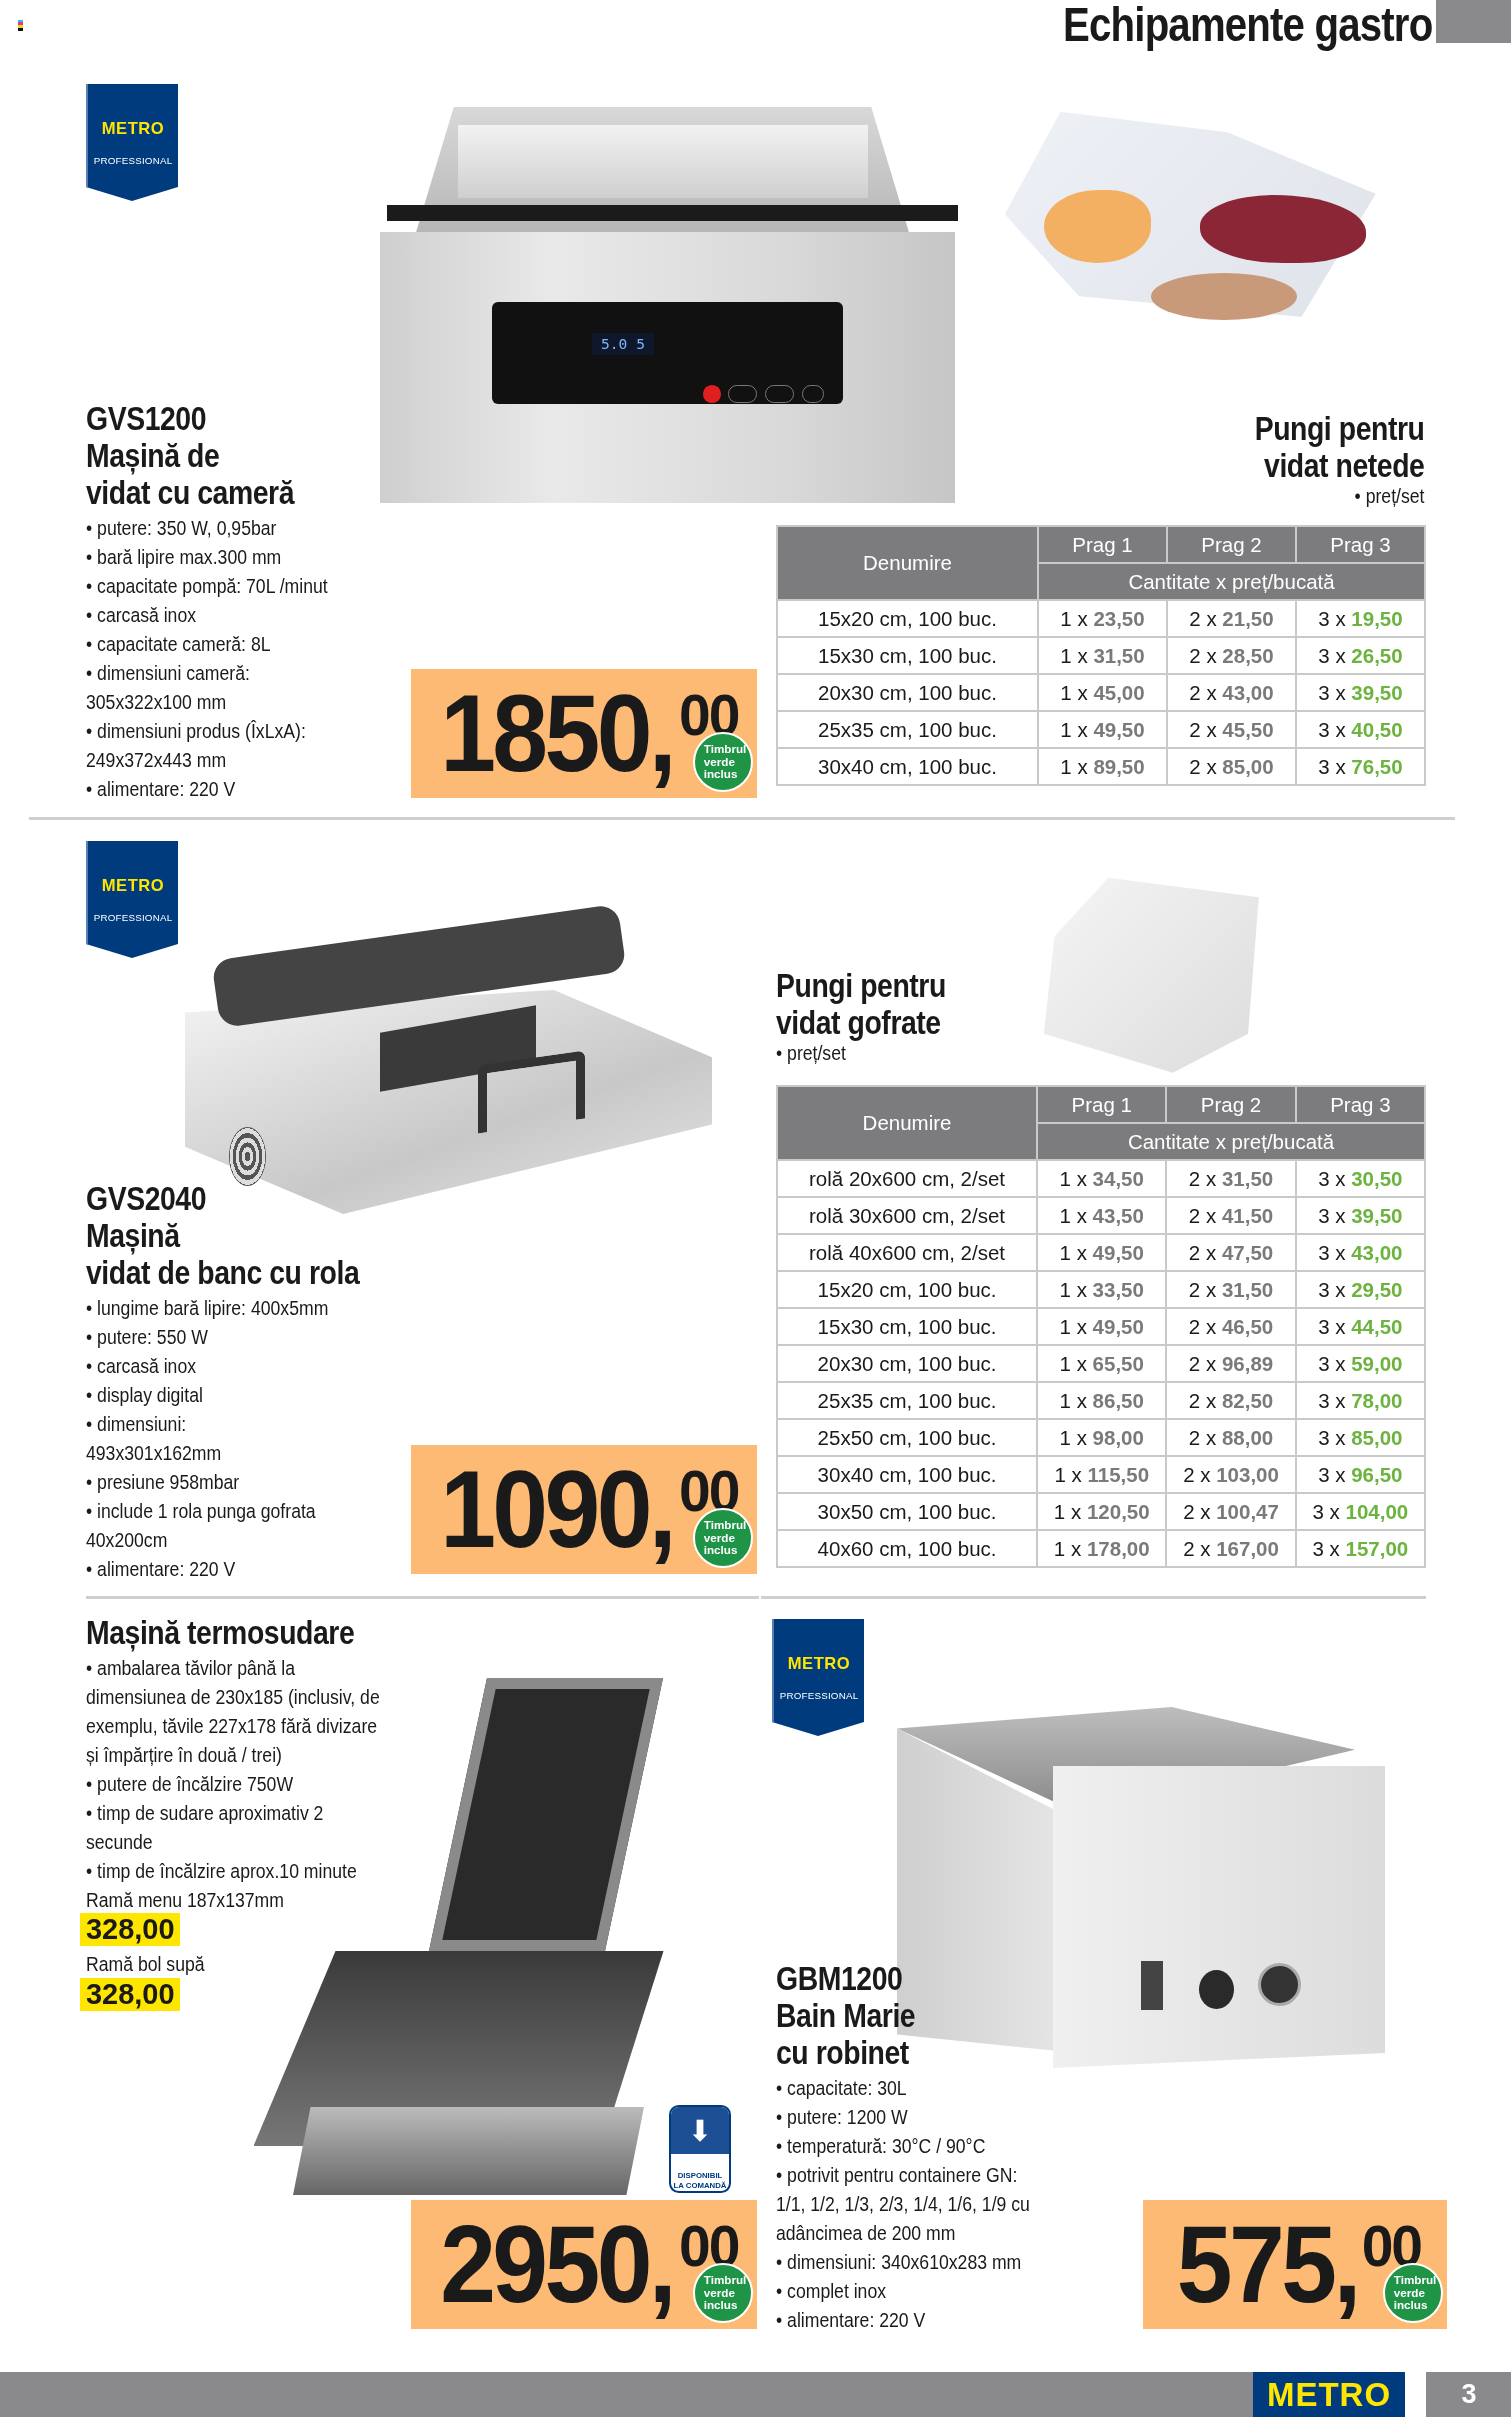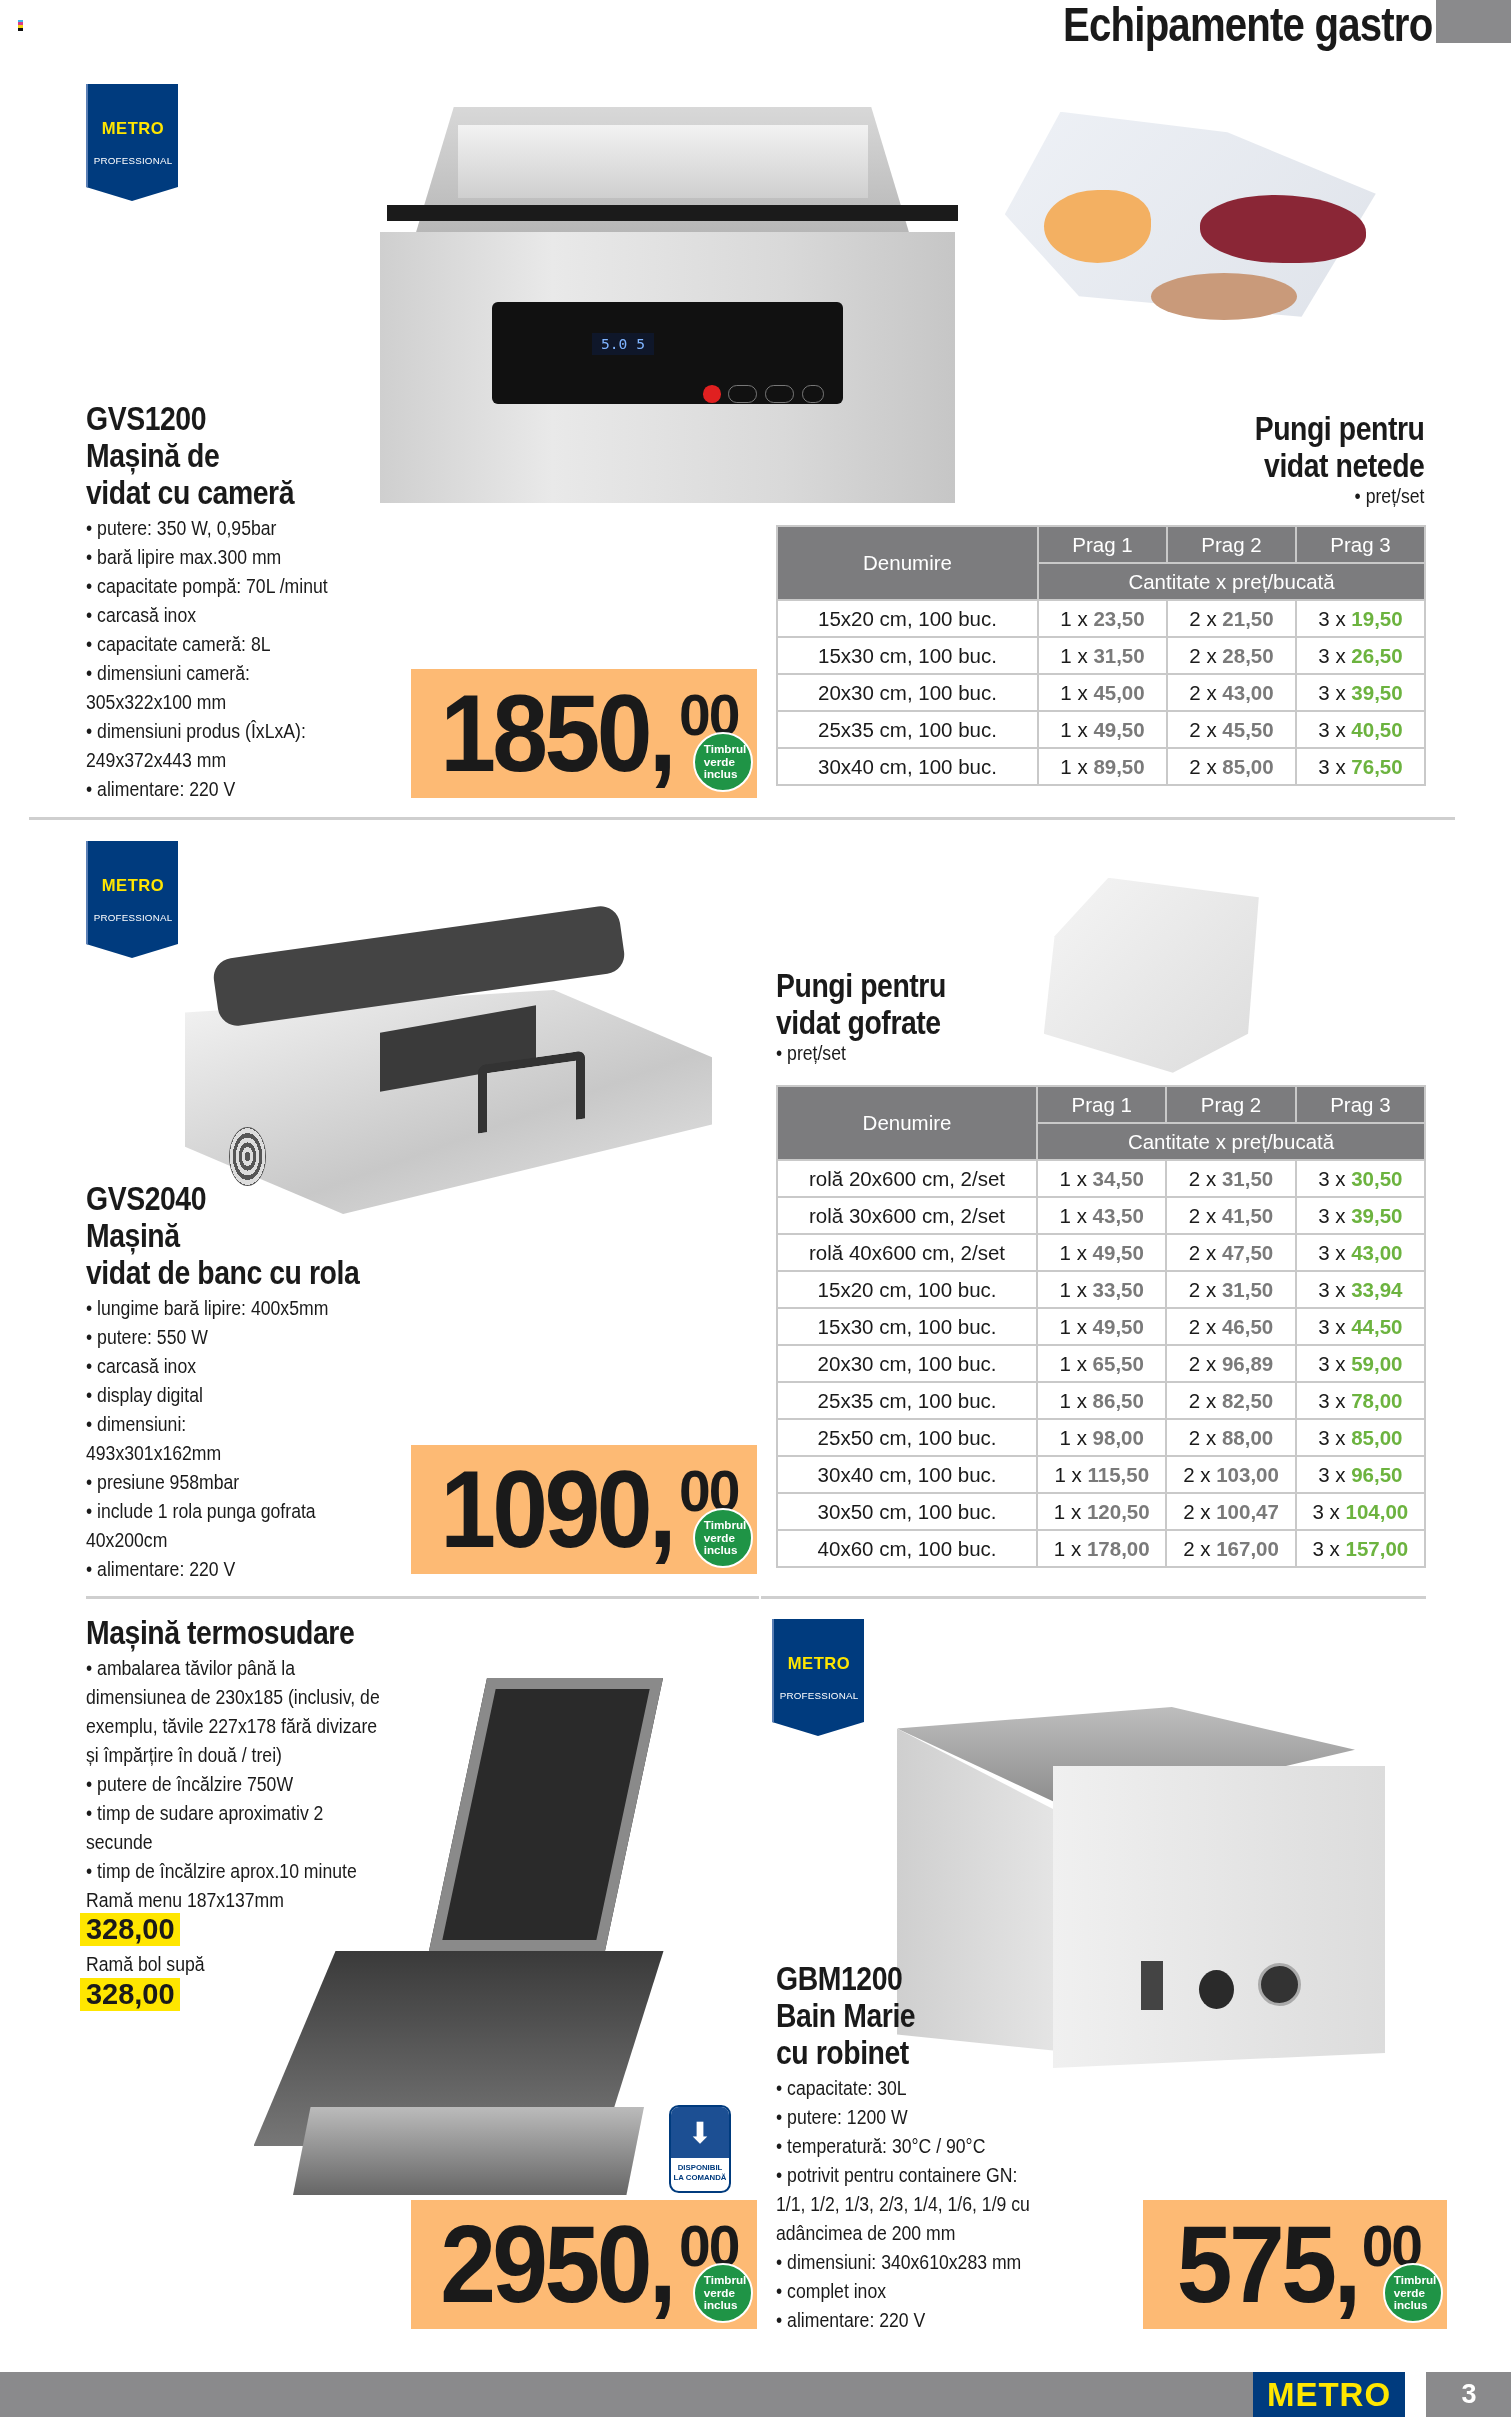--- a/index.html
+++ b/index.html
@@ -38,21 +38,21 @@
   
   .hl{background:#ffe600;font-weight:700;font-size:29px;padding:0 5.9px;display:inline-block;line-height:33px}
   
   .img{position:absolute}
   
   .footer-bar{left:0;top:2372px;width:1258px;height:45px;background:#8a8a8c}
   .footer-logo{left:1253px;top:2372px;width:152px;height:45px;background:#003b7e;display:flex;align-items:center;justify-content:center;color:#ffe600;font-weight:900;font-size:33px;letter-spacing:1px}
   .footer-page{left:1426px;top:2372px;width:86px;height:45px;background:#8a8a8c;color:#fff;font-weight:700;font-size:27px;display:flex;align-items:center;justify-content:center}
   .order-badge{width:62px;height:88px;border:2.9px solid #003b7e;border-radius:9.8px;background:#fff;overflow:hidden;display:flex;flex-direction:column}
   .order-badge .top{background:#1c4f93;height:51px;display:flex;align-items:center;justify-content:center;color:#fff;font-size:29px}
-  .order-badge .txt{font-size:7.8px;font-weight:700;color:#003b7e;text-align:center;line-height:9.8px;padding-top:5px}
+  .order-badge .txt{font-size:7.8px;font-weight:700;color:#003b7e;text-align:center;line-height:9.8px;padding-top:17px}
 </style>
 </head>
 <body>
 
 <div class="abs reg-mark">
   <span style="background:#3ab6e8"></span>
     <span style="background:#d63c8a"></span>
     <span style="background:#f5d312"></span>
     <span style="background:#111"></span>
 </div>
@@ -239,21 +239,21 @@
       <tr>
         <td class="name">rolă 40x600 cm, 2/set</td>
         <td class="p"><span class="q">1 x</span> <span class="v">49,50</span></td>
         <td class="p"><span class="q">2 x</span> <span class="v">47,50</span></td>
         <td class="p"><span class="q">3 x</span> <span class="v3">43,00</span></td>
       </tr>
       <tr>
         <td class="name">15x20 cm, 100 buc.</td>
         <td class="p"><span class="q">1 x</span> <span class="v">33,50</span></td>
         <td class="p"><span class="q">2 x</span> <span class="v">31,50</span></td>
-        <td class="p"><span class="q">3 x</span> <span class="v3">33,94</span></td>
+        <td class="p"><span class="q">3 x</span> <span class="v3">29,50</span></td>
       </tr>
       <tr>
         <td class="name">15x30 cm, 100 buc.</td>
         <td class="p"><span class="q">1 x</span> <span class="v">49,50</span></td>
         <td class="p"><span class="q">2 x</span> <span class="v">46,50</span></td>
         <td class="p"><span class="q">3 x</span> <span class="v3">44,50</span></td>
       </tr>
       <tr>
         <td class="name">20x30 cm, 100 buc.</td>
         <td class="p"><span class="q">1 x</span> <span class="v">65,50</span></td>

